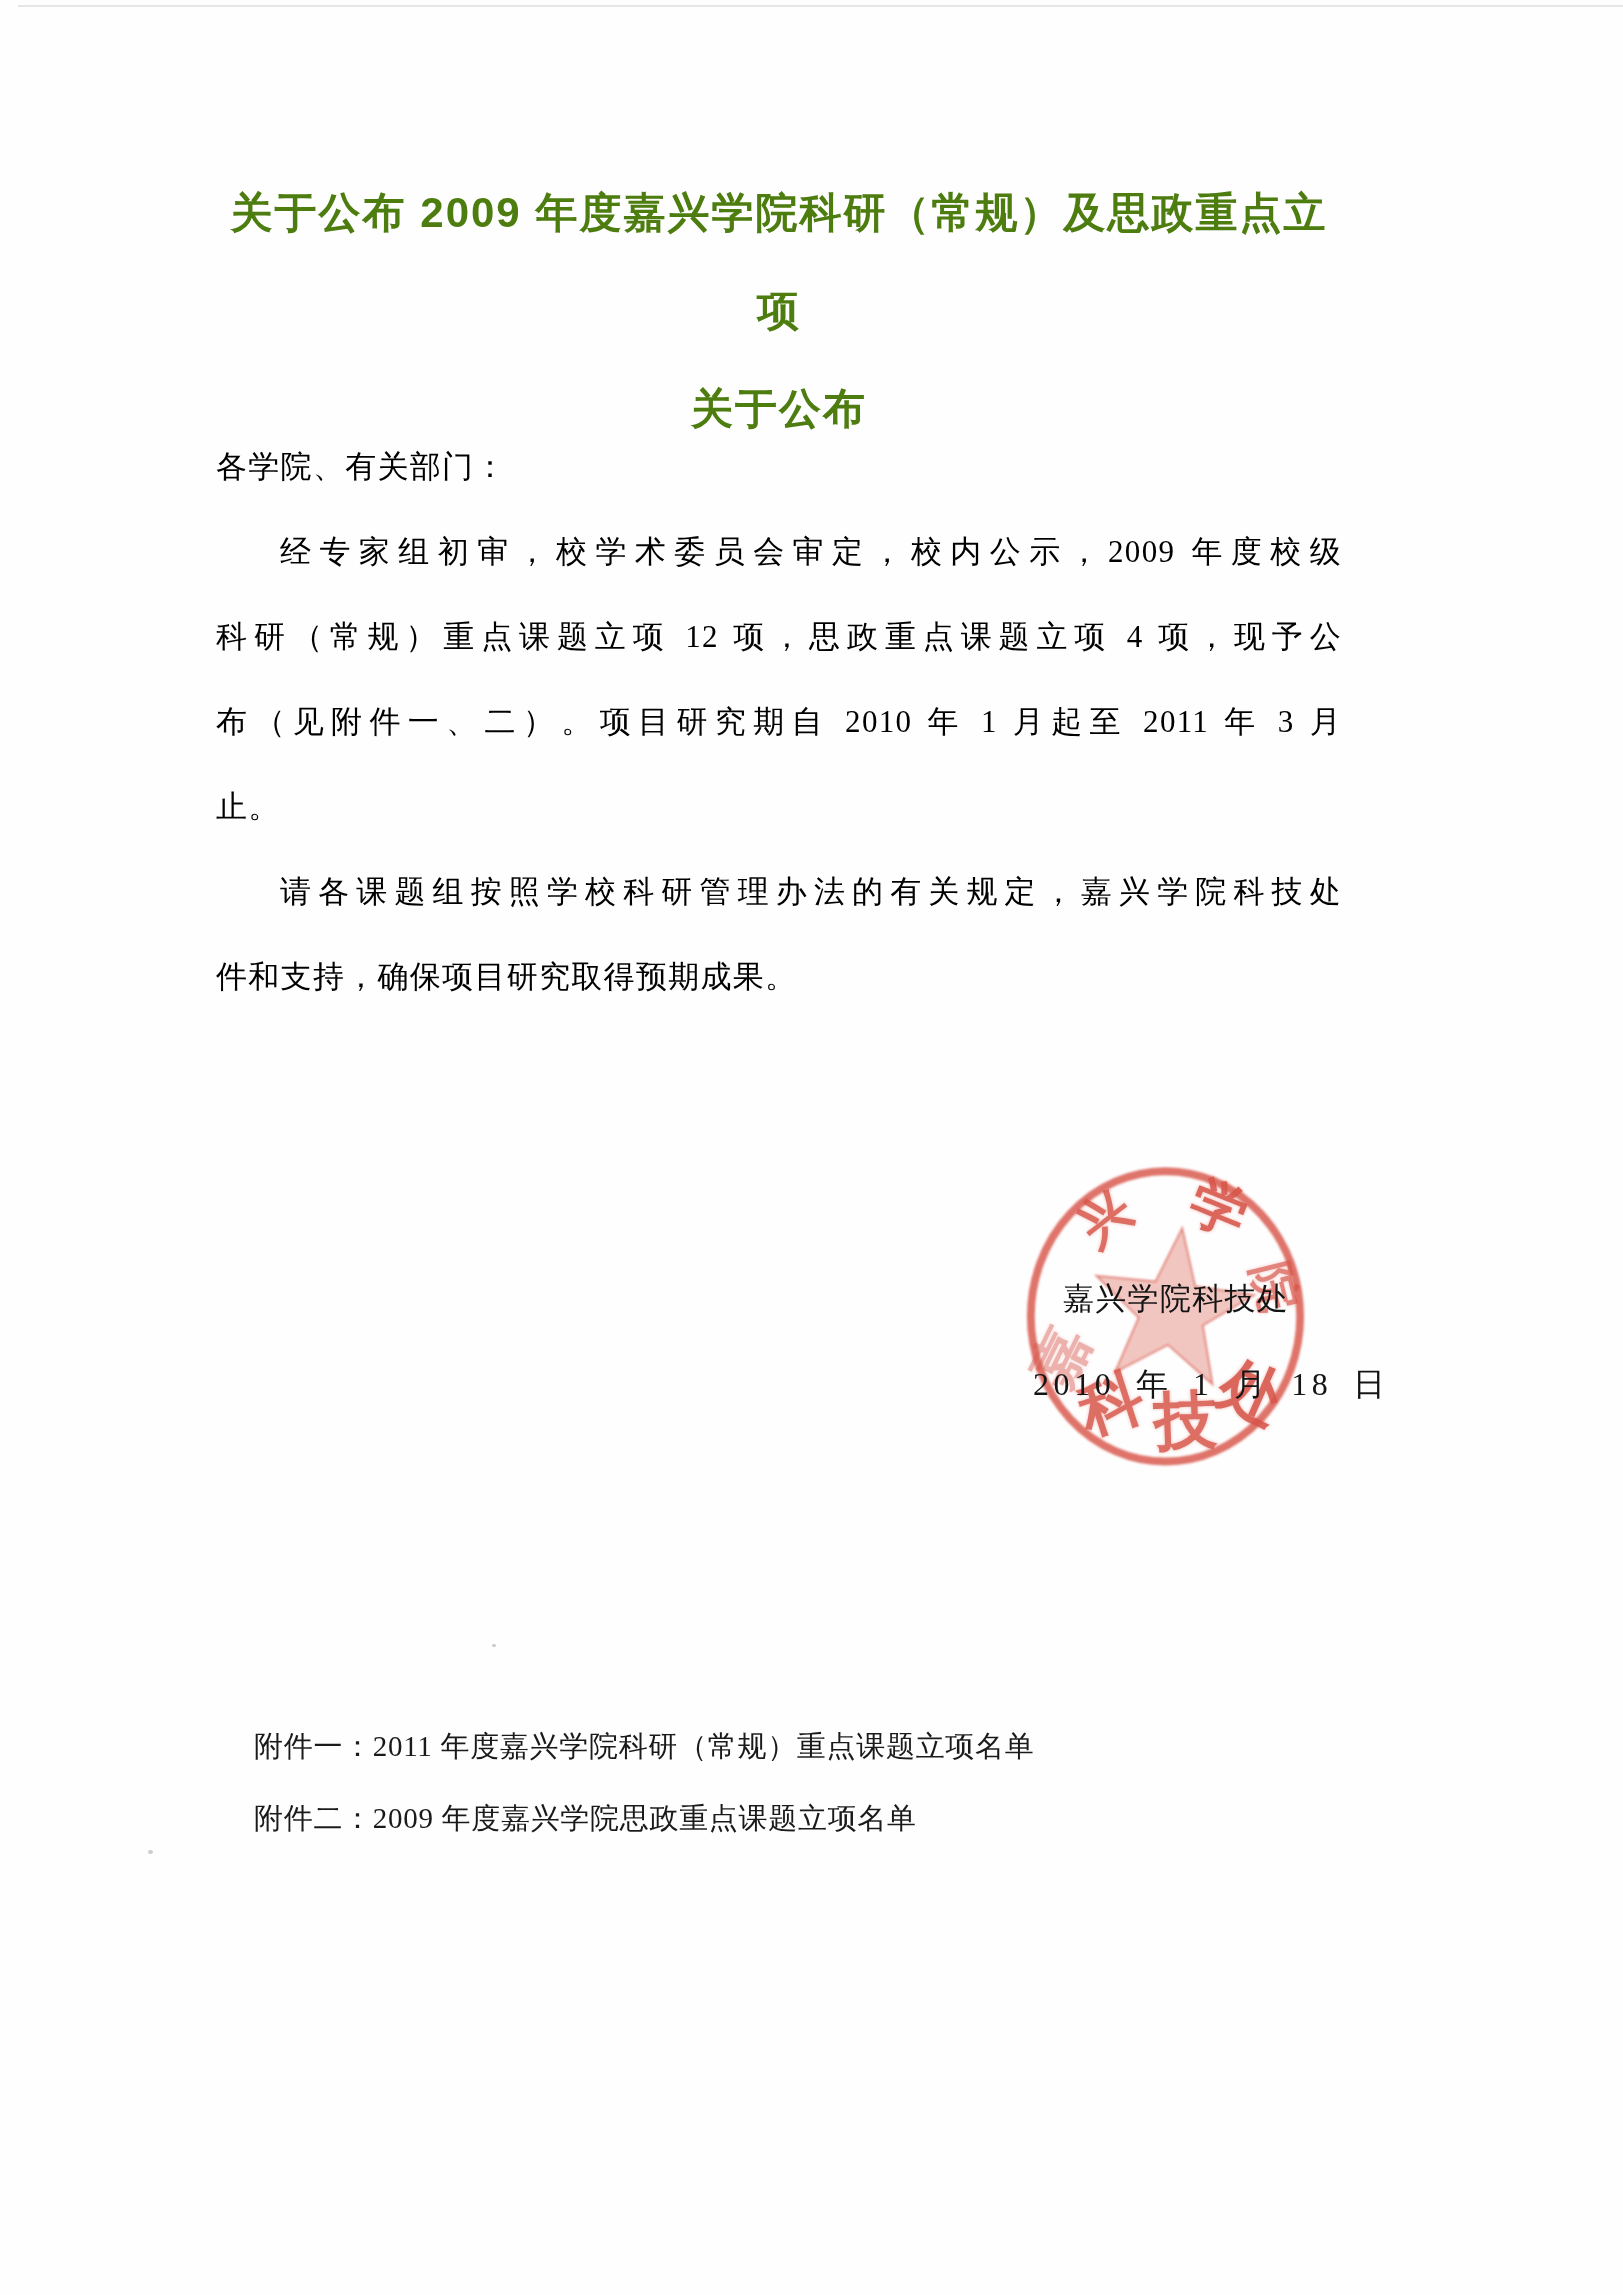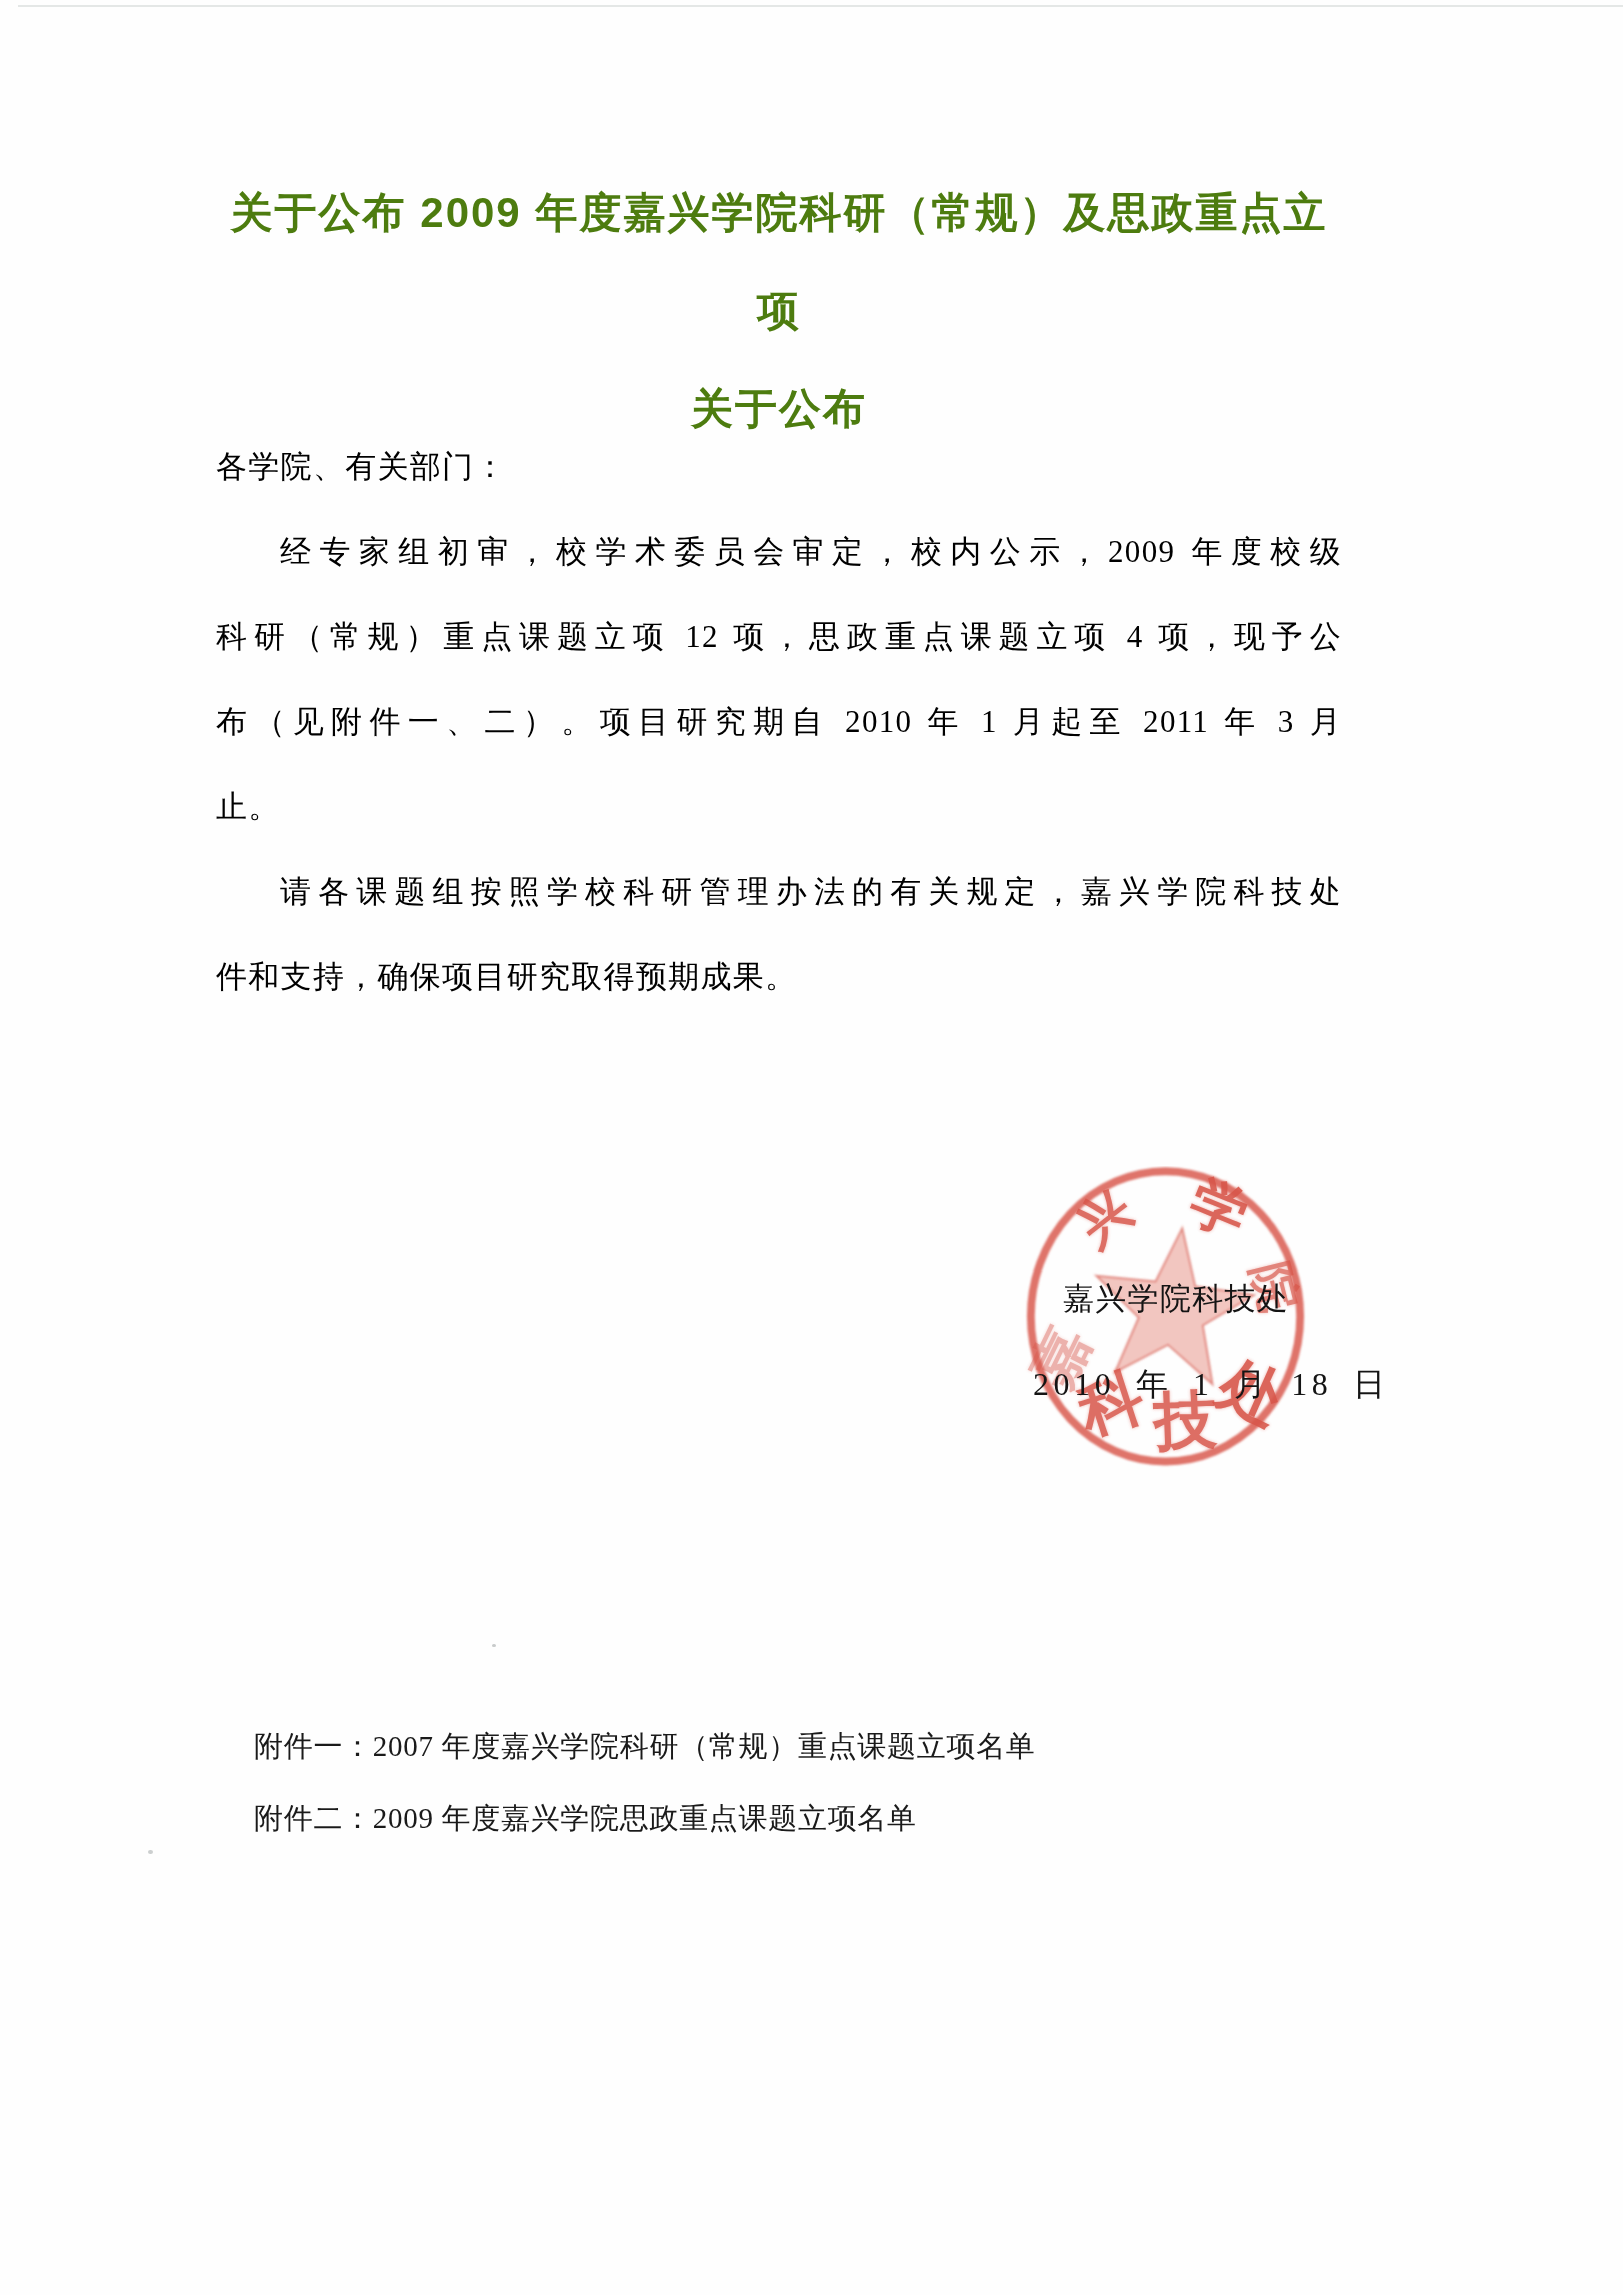--- a/index.html
+++ b/index.html
@@ -104,21 +104,21 @@
     <span class="seal-char" style="left:11.8px;top:162px;font-size:58px;transform:rotate(-64deg);opacity:.45">嘉</span>
     <span class="seal-char" style="left:60px;top:207px;font-size:63px;transform:rotate(-18deg);opacity:.85">科</span>
     <span class="seal-char" style="left:134px;top:224px;font-size:63px;transform:rotate(-2deg);opacity:.85">技</span>
     <span class="seal-char" style="left:200px;top:196px;font-size:63px;transform:rotate(24deg);opacity:.9">处</span>
   </div>
 
   <div class="sig-org">嘉兴学院科技处</div>
   <div class="sig-date">2010 年 1 月 18 日</div>
 
   <div class="attachments">
-    <div>附件一：2007 年度嘉兴学院科研（常规）重点课题立项名单</div>
+    <div>附件一：2011 年度嘉兴学院科研（常规）重点课题立项名单</div>
     <div>附件二：2009 年度嘉兴学院思政重点课题立项名单</div>
   </div>
 
   <div class="speck speck1"></div>
   <div class="speck speck2"></div>
 
 </div>
 
 
 </body></html>

